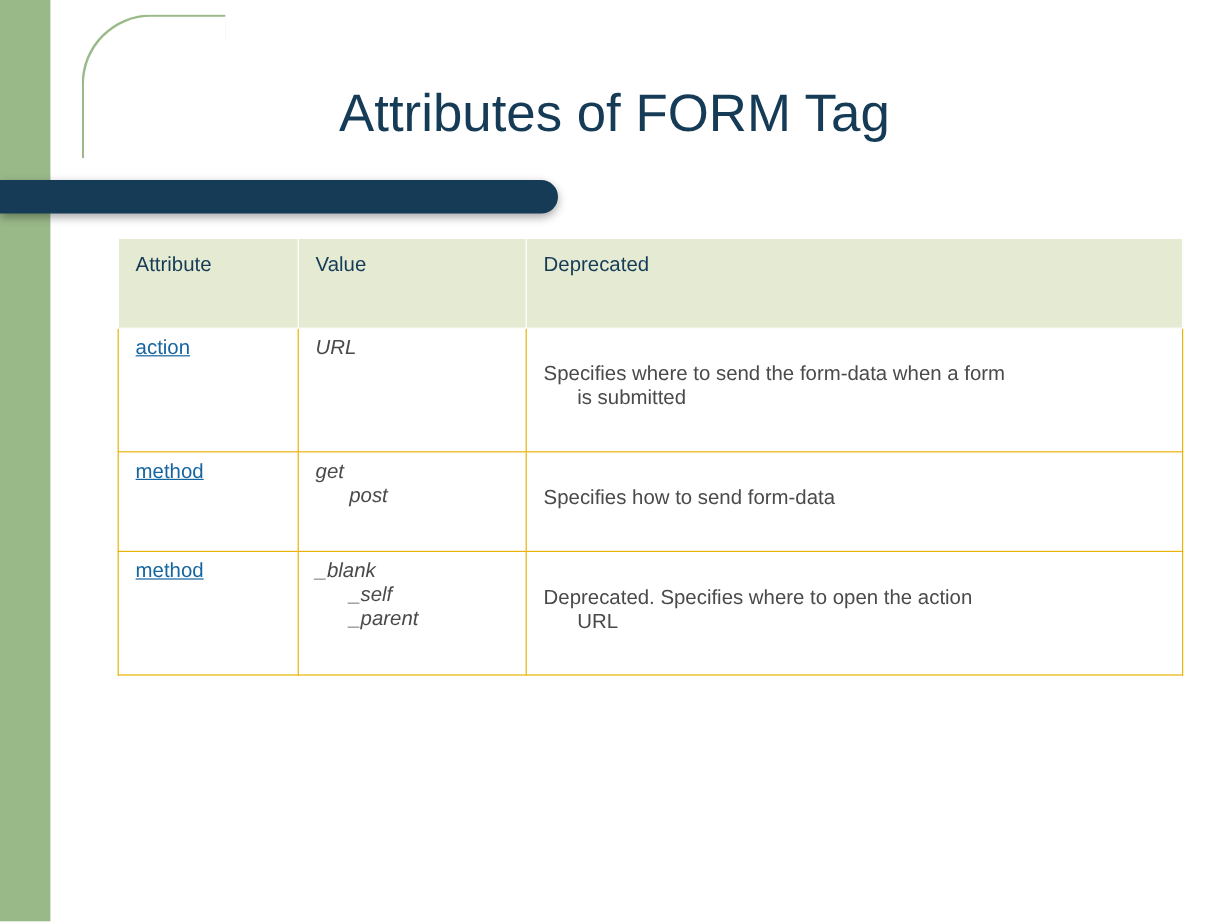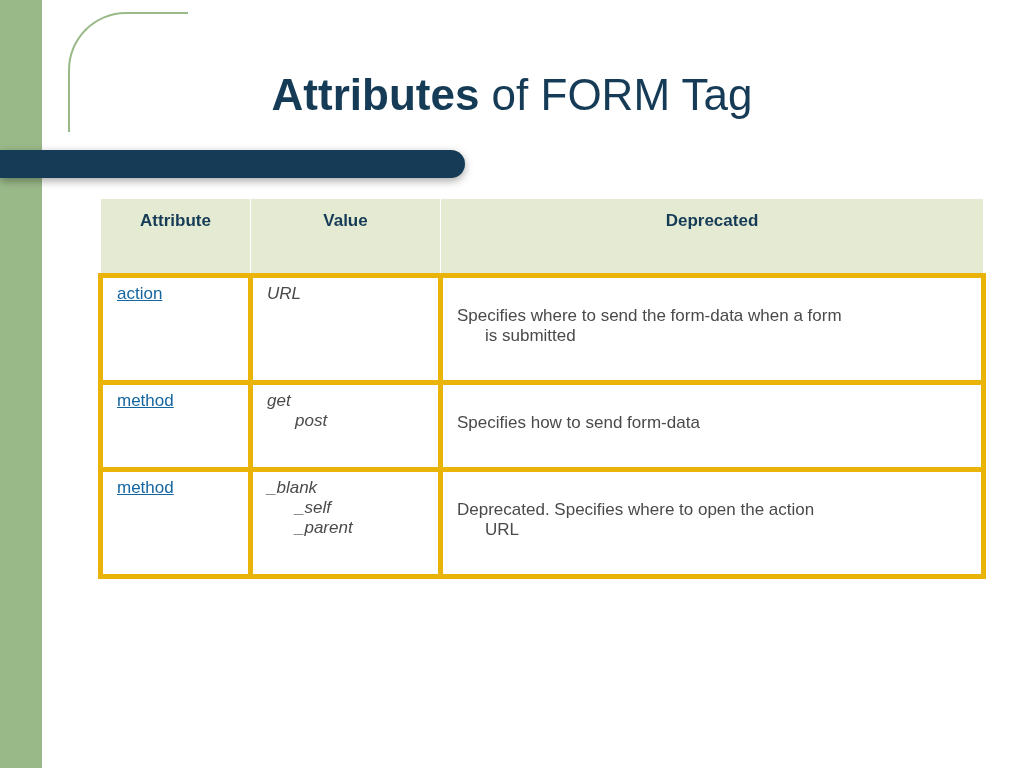--- a/index.html
+++ b/index.html
@@ -39,21 +39,21 @@
   .slide-title {
     position: absolute;
     top: 70px;
     left: 0;
     width: 1024px;
     text-align: center;
     font-size: 44px;
     color: #153b56;
     font-weight: 400;
   }
-  .slide-title .bold { font-weight: 700; }
+  .slide-title .bold { font-weight: 400; }
   .underline-bar {
     position: absolute;
     left: 0;
     top: 150px;
     width: 465px;
     height: 28px;
     background: #153b56;
     border-radius: 0 14px 14px 0;
     box-shadow: 0 3px 8px rgba(0,0,0,0.35);
   }
@@ -62,30 +62,30 @@
     left: 98px;
     top: 198px;
     width: 888px;
     border-collapse: collapse;
     font-size: 17px;
     color: #333;
   }
   .attr-table th {
     background: #e5ebd3;
     color: #153b56;
-    font-weight: 700;
-    text-align: center;
+    font-weight: 400;
+    text-align: left;
     padding: 12px 14px 42px 14px;
     border: 1px solid #ffffff;
     vertical-align: top;
     font-size: 17px;
   }
   .attr-table td {
     background: #ffffff;
-    border: 5px solid #eab308;
+    border: 1px solid #eab308;
     padding: 6px 14px 34px 14px;
     vertical-align: top;
     color: #4a4a4a;
   }
   .attr-table col.c1 { width: 150px; }
   .attr-table col.c2 { width: 190px; }
   .attr-table col.c3 { }
   .attr-link {
     color: #1565a0;
     text-decoration: underline;

